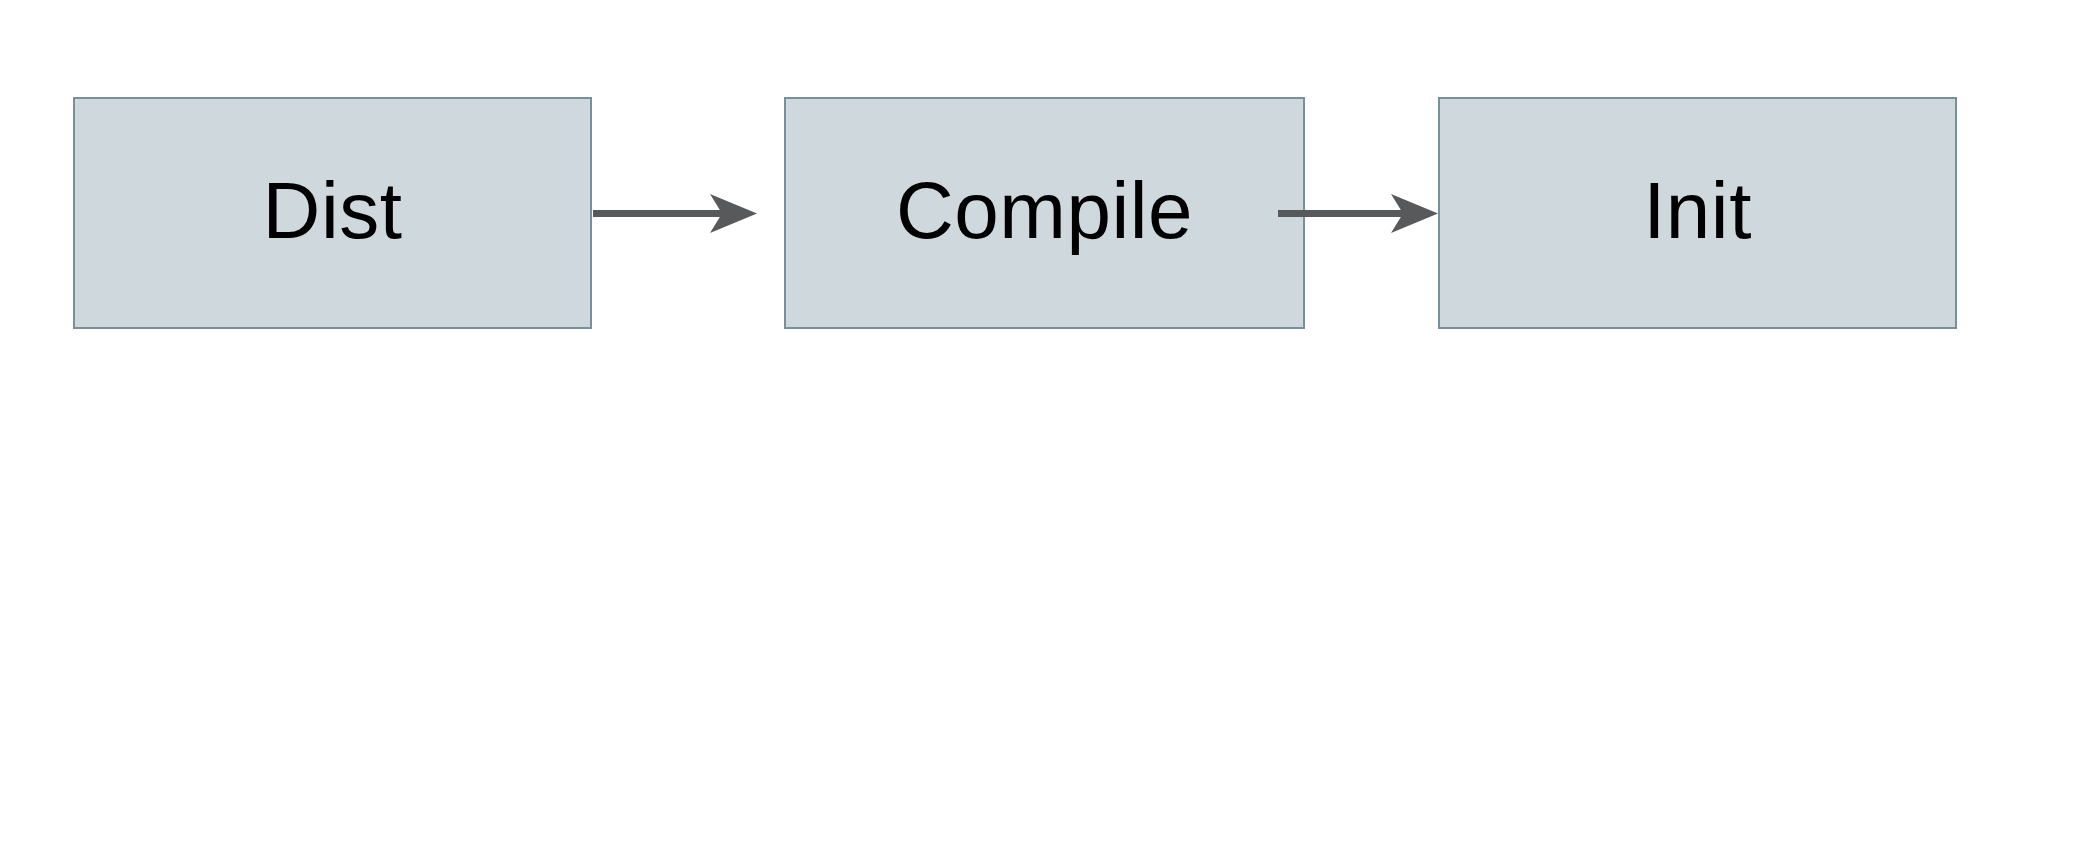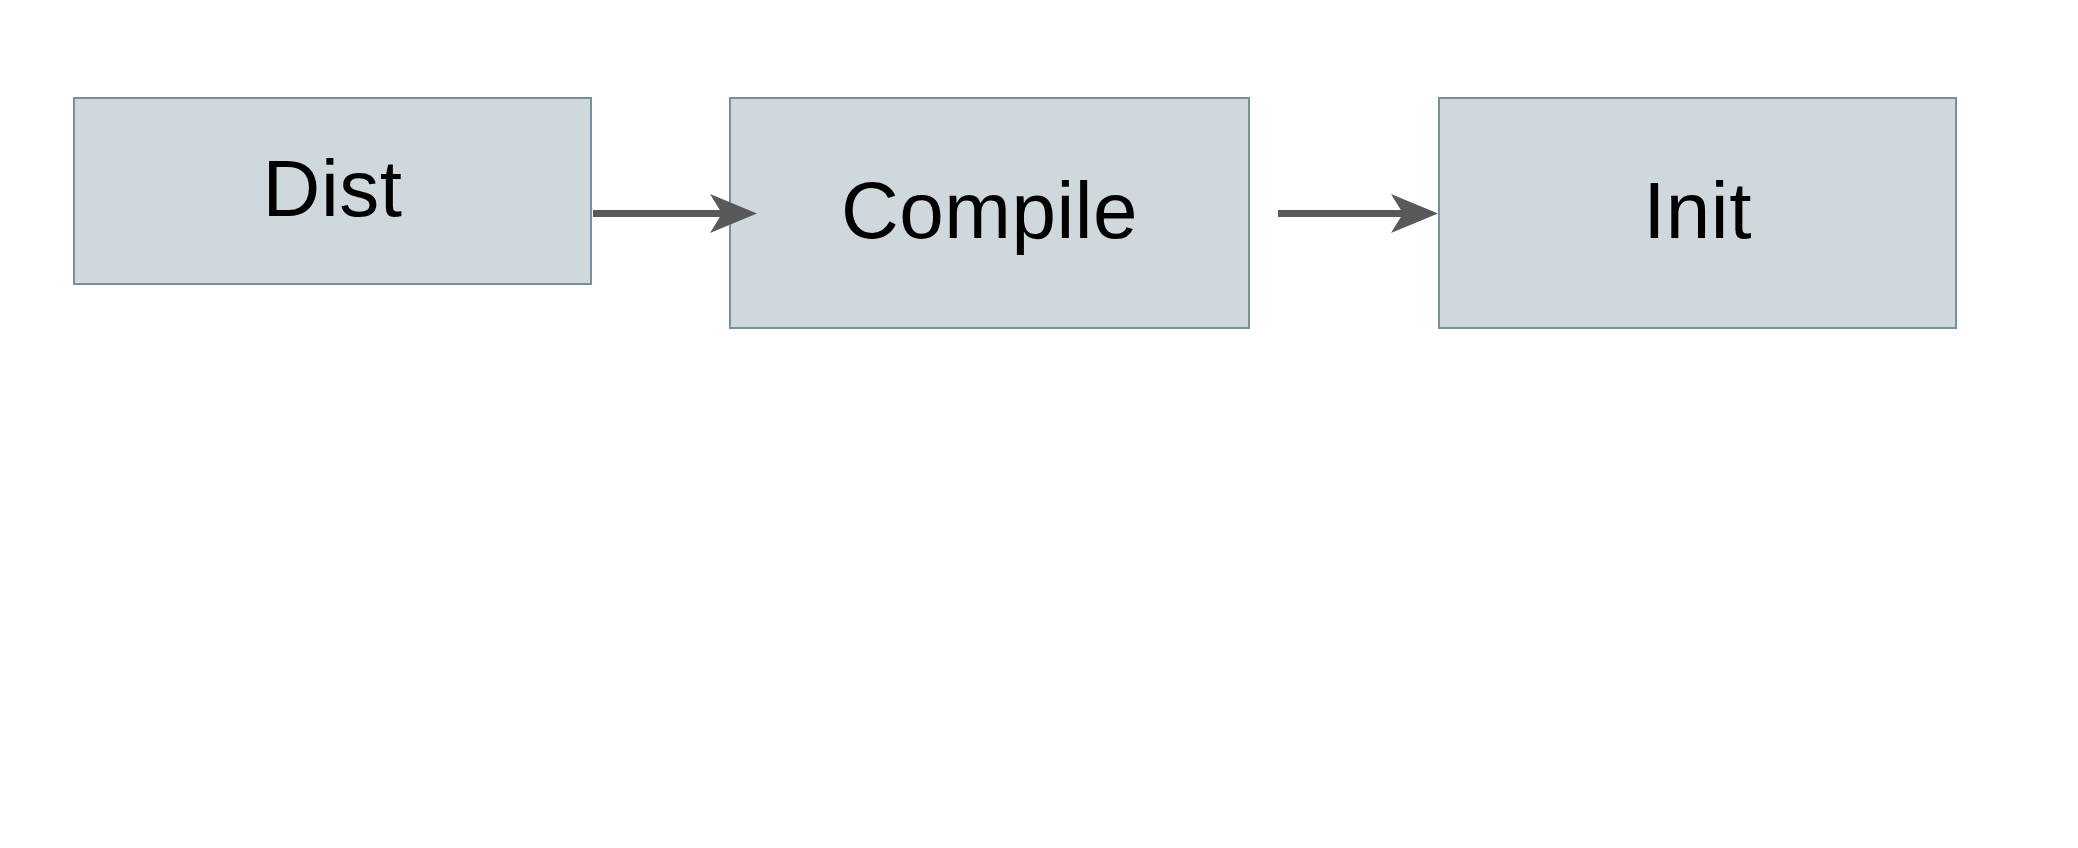--- a/index.html
+++ b/index.html
@@ -33,22 +33,22 @@
     justify-content: center;
   }
   .node-label {
     font-size: 80px;
     line-height: 1;
     color: var(--text);
     letter-spacing: 0.5px;
     white-space: nowrap;
     transform: translateY(-2px);
   }
-  .node-dist    { left: 73px;   top: 97px;  width: 519px; height: 188px; }
-  .node-compile { left: 729px;  top: 97px;  width: 521px; height: 232px; }
+  .node-dist    { left: 73px;   top: 97px;  width: 519px; height: 232px; }
+  .node-compile { left: 784px;  top: 97px;  width: 521px; height: 232px; }
   .node-init    { left: 1438px; top: 97px;  width: 519px; height: 232px; }
   .node-clean   { left: 756px;  top: 511px; width: 521px; height: 232px; }
   .arrow {
     position: absolute;
     overflow: visible;
   }
   .arrow line {
     stroke: var(--arrow);
     stroke-width: 7;
   }

